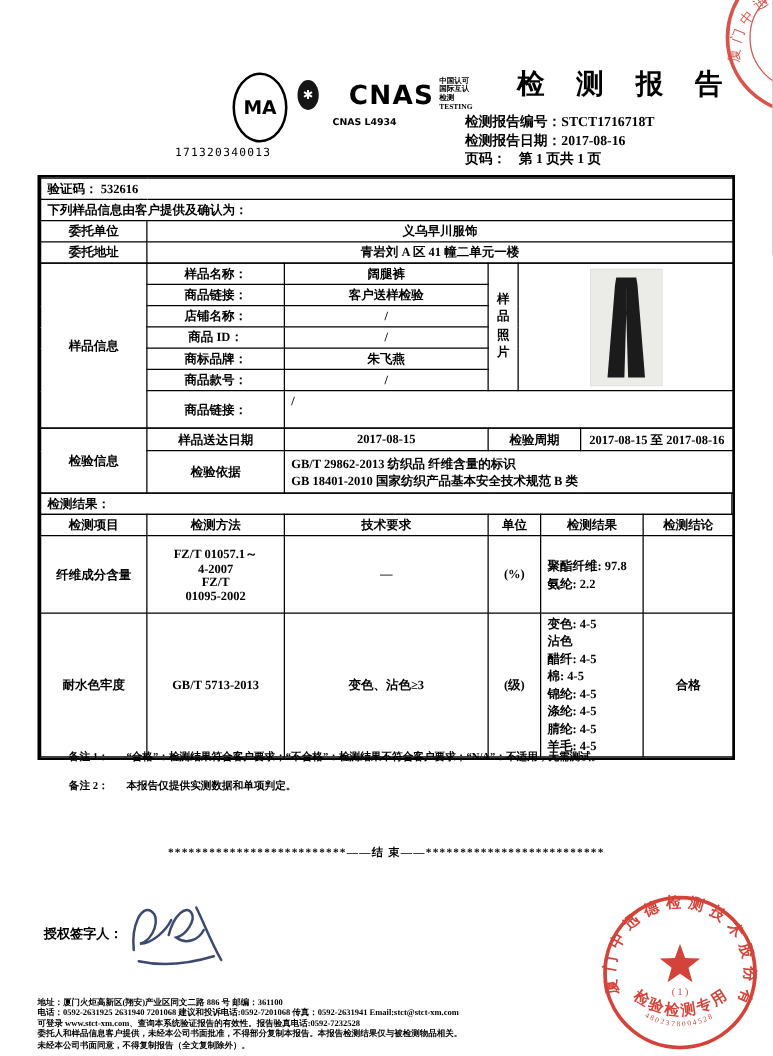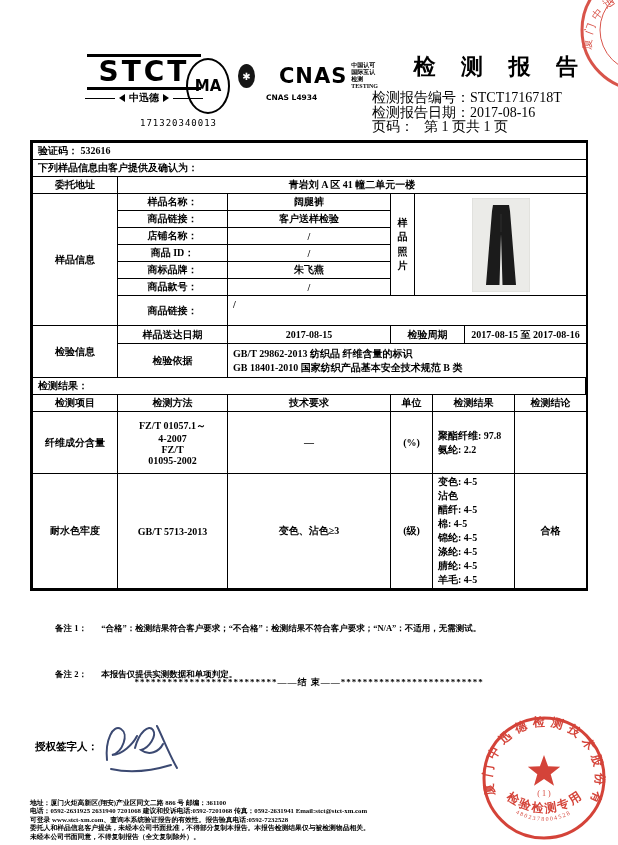--- a/index.html
+++ b/index.html
@@ -18,39 +18,39 @@
   .ma-logo { position:absolute; left:156px; top:32px; width:44px; height:56px; border:2.5px solid #000; border-radius:50%; display:flex; align-items:center; justify-content:center; font-family:"DejaVu Sans", sans-serif; font-weight:bold; font-size:15px; }
   .serial { position:absolute; left:110px; top:92px; font-size:9px; letter-spacing:1px; font-family:"DejaVu Sans Mono", monospace; }
   .cnas-block { position:absolute; left:208px; top:36px; width:140px; }
   .cnas-row { display:flex; align-items:center; gap:4px; }
   .cnas-emblem { width:24px; height:24px; border-radius:50%; background:#161616; color:#fff; display:flex; align-items:center; justify-content:center; font-size:10px; }
   .cnas-word { font-family:"DejaVu Sans", sans-serif; font-weight:bold; font-size:21px; letter-spacing:1px;margin-left:20px; }
   .cnas-side { font-size:6px; line-height:7px; white-space:pre-line; font-weight:bold; }
   .cnas-code { font-size:7.5px; font-weight:bold; margin:3px 0 0 28px; font-family:"DejaVu Sans", sans-serif; }
   .title-block { position:absolute; left:330px; top:0; width:228px; }
   .doc-title { margin-top:26px; text-align:right; font-size:22px; font-weight:bold; letter-spacing:10px; white-space:nowrap; }
-  .meta { margin-top:9px; padding-left:12px; font-size:14px; font-weight:normal; line-height:14.5px; white-space:nowrap; }
+  .meta { margin-top:9px; padding-left:12px; font-size:11px; font-weight:bold; line-height:14.5px; white-space:nowrap; }
   .meta .gap { display:inline-block; width:10px; }
 
   
   .report-box { position:absolute; left:30px; top:140px; width:558px; border:2px solid #000; background:#fff; }
   .tbl { border-collapse:collapse; table-layout:fixed; width:100%; }
   .tbl + .tbl { margin-top:-1px; }
   .tbl td { border:1px solid #000000; font-size:10px; font-weight:bold; text-align:center; vertical-align:middle; padding:1px 3px; overflow:hidden; }
   td.left { text-align:left; padding-left:5px; }
   td.top { vertical-align:top; padding-top:3px; }
   .pre { white-space:pre-line; }
   .vert { width:12px; margin:0 auto; word-break:break-all; line-height:1.45; }
   .photo-cell { padding:2px; }
   .pants-photo { display:block; margin:0 auto; }
 
   
   .notes { position:absolute; left:55px; top:600px; width:530px; font-size:8.5px; font-weight:bold; }
   .note-line { margin-bottom:11px; white-space:nowrap; }
-  .note-label { display:inline-block; width:44px;margin-top:23px; }
+  .note-label { display:inline-block; width:44px; }
   .end-line { position:absolute; left:0; top:676px; width:100%; text-align:center; font-size:9px; font-weight:bold; letter-spacing:1px; white-space:nowrap; }
   .sign-row { position:absolute; left:35px; top:740px; font-size:10.5px; font-weight:bold; }
   .signature-svg { position:absolute; left:62px; top:-26px; }
 
   
   .footer { position:absolute; left:30px; bottom:4px; width:558px; font-size:6.8px; line-height:8.4px; font-weight:bold; }
   .footer .f0 { font-size:7.4px; }
 
   
   .stamp-bottom { position:absolute; left:478px; top:712px; opacity:0.88; }
@@ -66,32 +66,20 @@
     <circle cx="102" cy="44" r="42" fill="none" stroke="#cf2a1e" stroke-width="1"></circle>
     <defs>
         <path id="arcTopSeal" d="M 52,70 A 51,51 0 1 1 152,70"></path>
       </defs>
     <text fill="#cf2a1e" font-size="11" letter-spacing="4">
       <textPath href="#arcTopSeal" startOffset="6">厦门中迅德检测技术股份有限公司</textPath>
     </text>
   </svg>
 
   <div class="header">
-    <div class="stct-logo">
-      <div class="stct-rule"></div>
-      <div class="stct-text">STCT</div>
-      <div class="stct-rule"></div>
-      <div class="stct-sub">
-        <span class="bar"></span>
-        <span class="tri-l"></span>
-        <span>中迅德</span>
-        <span class="tri-r"></span>
-        <span class="bar"></span>
-      </div>
-    </div>
 
     <div class="ma-logo">
       <span>MA</span>
     </div>
 
     <div class="serial">171320340013</div>
 
     <div class="cnas-block">
       <div class="cnas-row">
         <span class="cnas-emblem">
@@ -131,20 +119,24 @@
         </colgroup>
       <tbody>
           <tr style="height:16px">
         <td colspan="2" class="left">
           <span>验证码：</span>
           <span>532616</span>
         </td>
       </tr>
       <tr style="height:16px">
         <td colspan="2" class="left">下列样品信息由客户提供及确认为：</td>
+      </tr>
+      <tr style="height:17px">
+        <td>委托单位</td>
+        <td>义乌早川服饰</td>
       </tr>
       <tr style="height:17px">
         <td>委托地址</td>
         <td>青岩刘 A 区 41 幢二单元一楼</td>
       </tr>
     </tbody>
       </table>
 
     <table class="tbl">
       <colgroup>

